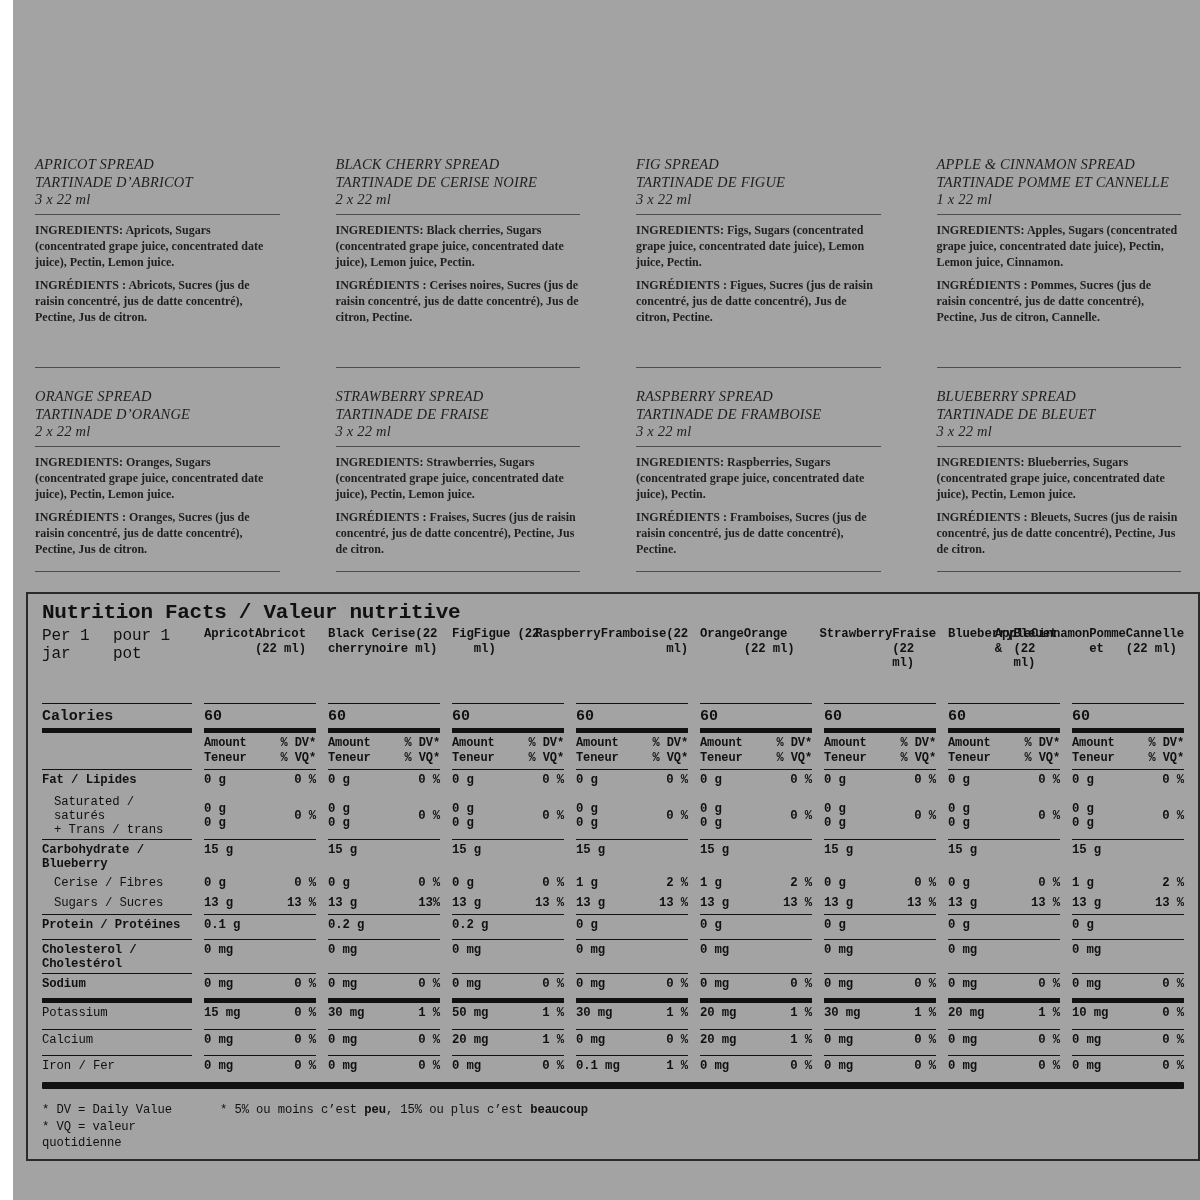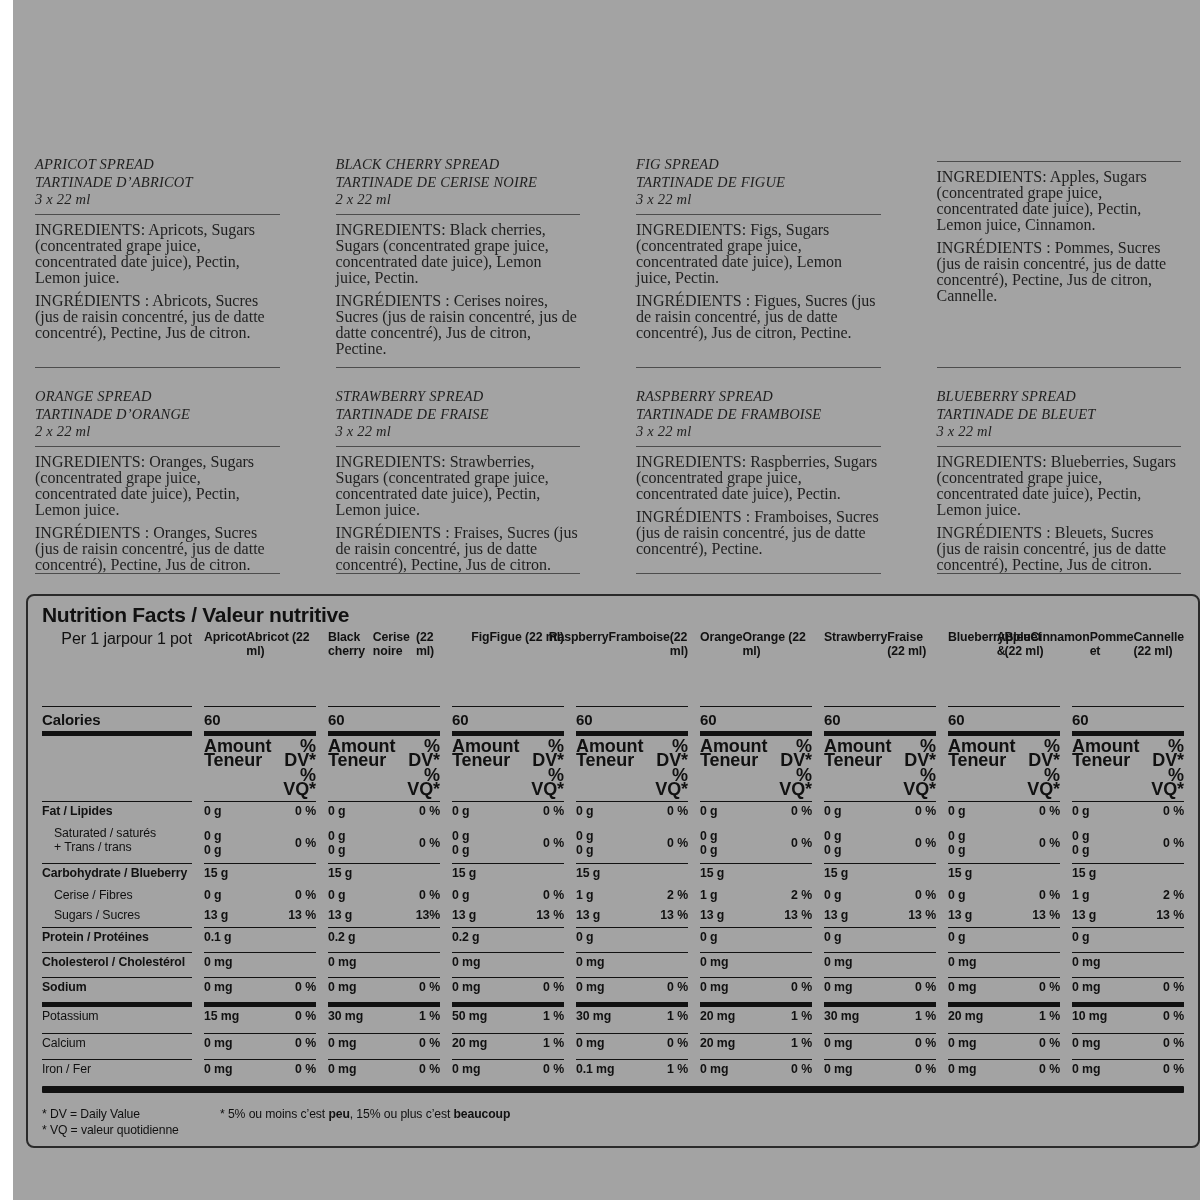--- a/index.html
+++ b/index.html
@@ -8,35 +8,35 @@
 
   
   .ing-grid{display:grid;grid-template-columns:repeat(4,1fr);column-gap:56px;row-gap:20px;
             padding:156px 32px 0 22px;}
   .blk{display:flex;flex-direction:column;}
   .ing-grid .blk:nth-child(-n+4){min-height:212px;}
   .ing-grid .blk:nth-child(n+5){min-height:184px;}
   .prod-title{font-style:italic;font-size:14.5px;line-height:17.5px;letter-spacing:.2px;}
   .rule{border-top:1.5px solid #4d4d4d;margin-top:5px;}
   .rule-bottom{border-top:1.5px solid #4d4d4d;margin-top:auto;}
-  .blk p{margin:7px 0 0;font-size:16px;line-height:16px;}
+  .blk p{margin:7px 0 0;font-size:12px;line-height:16px;font-weight:bold;}
 
   
-  .nt{margin:20px 13px 0;border:2px solid #2a2a2a;border-radius:8px;padding:5px 14px 0;
-      font-family:Liberation Sans, sans-serif;color:#111;letter-spacing:-0.1px;}
+  .nt{margin:20px 13px 0;border:2px solid #2a2a2a;border-radius:0;padding:5px 14px 0;
+      font-family:Liberation Mono, monospace;color:#111;letter-spacing:-0.1px;}
   .nt-title{font-size:21px;font-weight:bold;margin:2px 0 3px;letter-spacing:-0.3px;}
   .nt-grid{display:grid;grid-template-columns:150px repeat(8,1fr);column-gap:12px;}
   .cell{min-width:0;}
   .bb-thin{border-bottom:1.5px solid #111;}
   .bb-thick{border-bottom:5px solid #111;}
   .hdr{display:flex;flex-direction:row;justify-content:flex-end;min-height:72px;
        font-weight:bold;font-size:12.3px;line-height:14.5px;padding-bottom:4px;}
   .hdr.per{font-weight:normal;font-size:16px;line-height:18px;}
   .cal{font-weight:bold;font-size:15px;padding:4px 0 3px;}
-  .amthdr{display:flex;justify-content:space-between;font-weight:bold;font-size:18px;
+  .amthdr{display:flex;justify-content:space-between;font-weight:bold;font-size:12px;
           line-height:14.5px;padding:3px 0 4px;}
   .amthdr .r{text-align:right;}
   .lrow{font-weight:bold;font-size:12.3px;line-height:14px;padding:2.5px 0;}
   .lrow.plain{font-weight:normal;}
   .lrow .sub{font-weight:normal;padding-left:12px;}
   .vrow{display:flex;justify-content:space-between;align-items:flex-start;
         font-weight:bold;font-size:12.3px;line-height:14px;padding:2.5px 0;}
   .vrow.mid{align-items:center;}
   .stack div{line-height:14px;}
   .r-fat{min-height:17px}.r-sat{min-height:34px}.r-carb{min-height:17px}
@@ -84,20 +84,25 @@
         <div class="t-fr">TARTINADE DE FIGUE</div>
         <div class="t-size">3 x 22 ml</div>
       </div>
       <div class="rule"></div>
       <p><span class="en-label">INGREDIENTS:</span> <span class="en-text">Figs, Sugars (concentrated grape juice, concentrated date juice), Lemon juice, Pectin.</span></p>
       <p><span class="fr-label">INGRÉDIENTS :</span> <span class="fr-text">Figues, Sucres (jus de raisin concentré, jus de datte concentré), Jus de citron, Pectine.</span></p>
       <div class="rule-bottom"></div>
     </div>
 
     <div class="blk">
+      <div class="prod-title">
+        <div class="t-en">APPLE &amp; CINNAMON SPREAD</div>
+        <div class="t-fr">TARTINADE POMME ET CANNELLE</div>
+        <div class="t-size">1 x 22 ml</div>
+      </div>
       <div class="rule"></div>
       <p><span class="en-label">INGREDIENTS:</span> <span class="en-text">Apples, Sugars (concentrated grape juice, concentrated date juice), Pectin, Lemon juice, Cinnamon.</span></p>
       <p><span class="fr-label">INGRÉDIENTS :</span> <span class="fr-text">Pommes, Sucres (jus de raisin concentré, jus de datte concentré), Pectine, Jus de citron, Cannelle.</span></p>
       <div class="rule-bottom"></div>
     </div>
 
     <div class="blk">
       <div class="prod-title">
         <div class="t-en">ORANGE SPREAD</div>
         <div class="t-fr">TARTINADE D’ORANGE</div>

